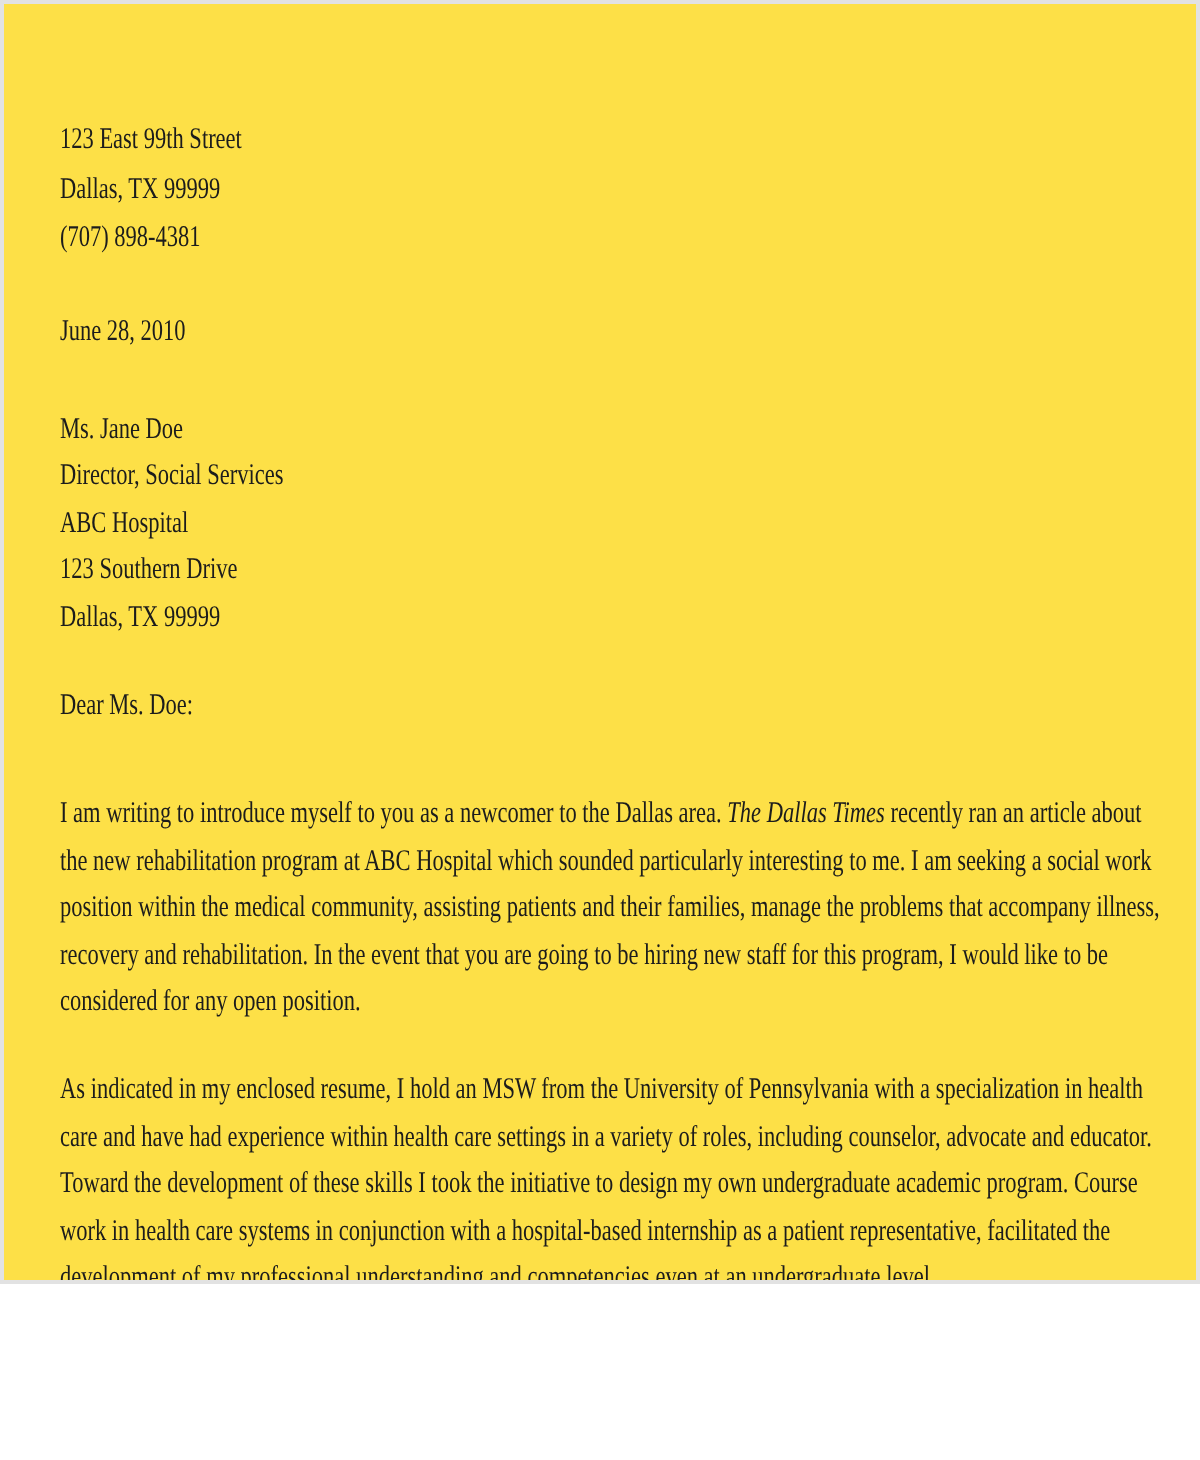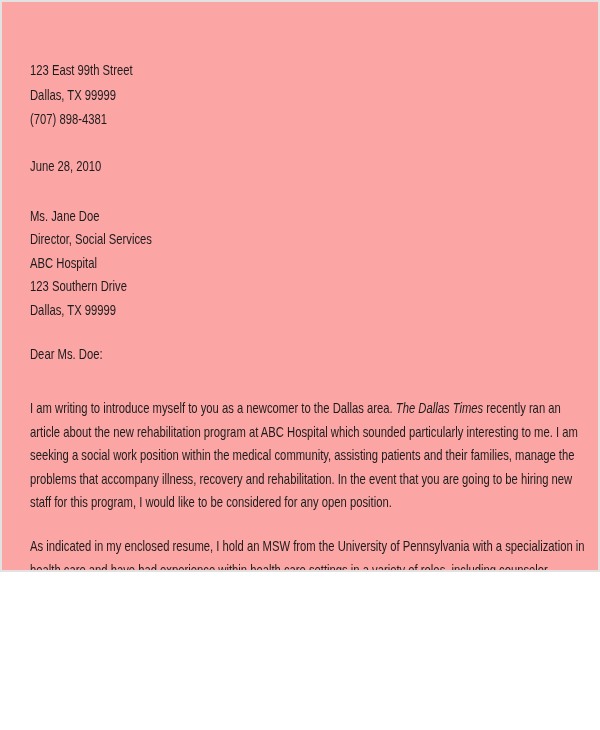--- a/index.html
+++ b/index.html
@@ -3,26 +3,26 @@
 <meta charset="utf-8">
 <style>
   html, body {
     margin: 0;
     padding: 0;
     background: #ffffff;
   }
   .page {
     position: relative;
     width: 600px;
-    height: 572px;
+    height: 642px;
     box-sizing: border-box;
-    background: #fca5a5;
+    background: #fde047;
     border: 2px solid #e2e2e2;
     overflow: hidden;
-    font-family: Liberation Sans, sans-serif;
+    font-family: Liberation Serif, serif;
   }
   
   .letter-content {
     position: absolute;
     top: 56px;
     left: 28px;
     width: 742px;
     transform: scaleX(0.75);
     transform-origin: 0 0;
     font-size: 15px;

